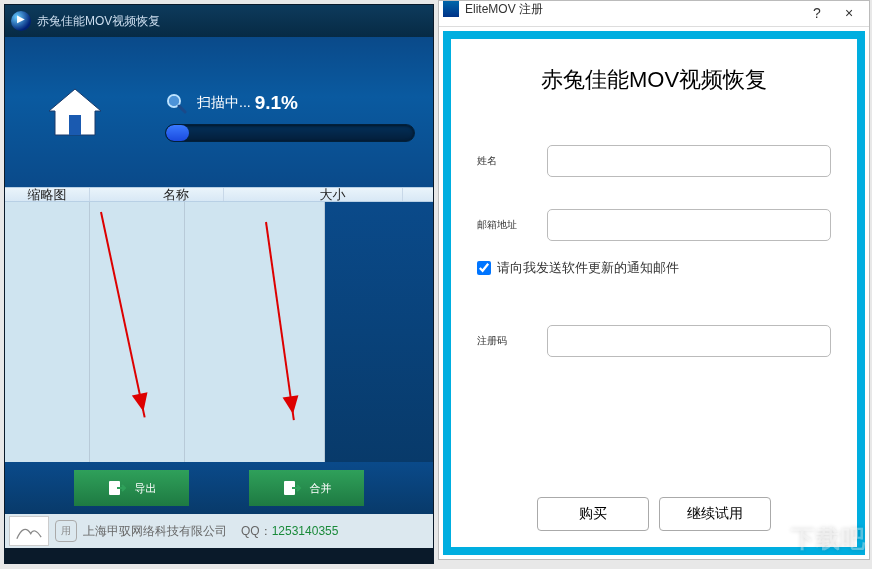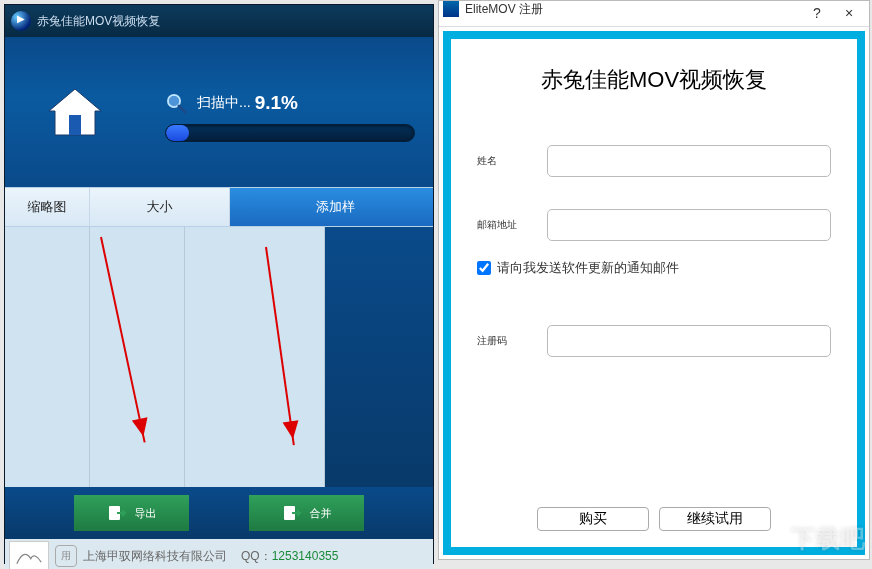--- a/index.html
+++ b/index.html
@@ -84,26 +84,27 @@
   }
   .progress-inner {
     position: absolute; left: 0; top: 0;
     height: 100%;
     width: 9.1%;
     background: linear-gradient(#3a7aff, #1a4adf);
     border-radius: 9px;
   }
 
   .table-header {
-    height: 40px;
+    height: 15px;
     background: linear-gradient(#eaf4fb, #d8e8f5);
     border-top: 1px solid #b8d0e5;
     border-bottom: 1px solid #b8d0e5;
     display: flex;
     align-items: stretch;
+    gap: 39px;
   }
   .th {
     flex: none;
     display: flex; align-items: center; justify-content: center;
     font-size: 13px; color: #222;
     border-right: 1px solid #c8d8e8;
   }
   .th1 { width: 85px; }
   .th2 { width: 95px; }
   .th3 { width: 140px; }
@@ -266,21 +267,21 @@
   .check-row input { margin-right: 6px; width: 14px; height: 14px; }
 
   .reg-spacer { flex: 1; }
 
   .reg-btn-row {
     display: flex;
     gap: 10px;
     justify-content: center;
   }
   .reg-btn {
-    width: 112px; height: 24px;
+    width: 112px; height: 34px;
     border: 1px solid #aaa;
     border-radius: 4px;
     background: #fff;
     font-size: 14px;
     cursor: pointer;
   }
 
   
   .watermark {
     position: absolute;
@@ -324,20 +325,21 @@
         <span class="scan-pct">9.1%</span>
       </div>
       <div class="progress-outer">
         <div class="progress-inner"></div>
       </div>
     </div>
   </div>
 
   <div class="table-header">
     <div class="th th1">缩略图</div>
+    <div class="th th2">名称</div>
     <div class="th th3">大小</div>
     <div class="th-add">添加样</div>
   </div>
 
   <div class="table-body">
     <div class="tb-col th1"></div>
     <div class="tb-col th2"></div>
     <div class="tb-col th3"></div>
     <div class="tb-right"></div>
 

